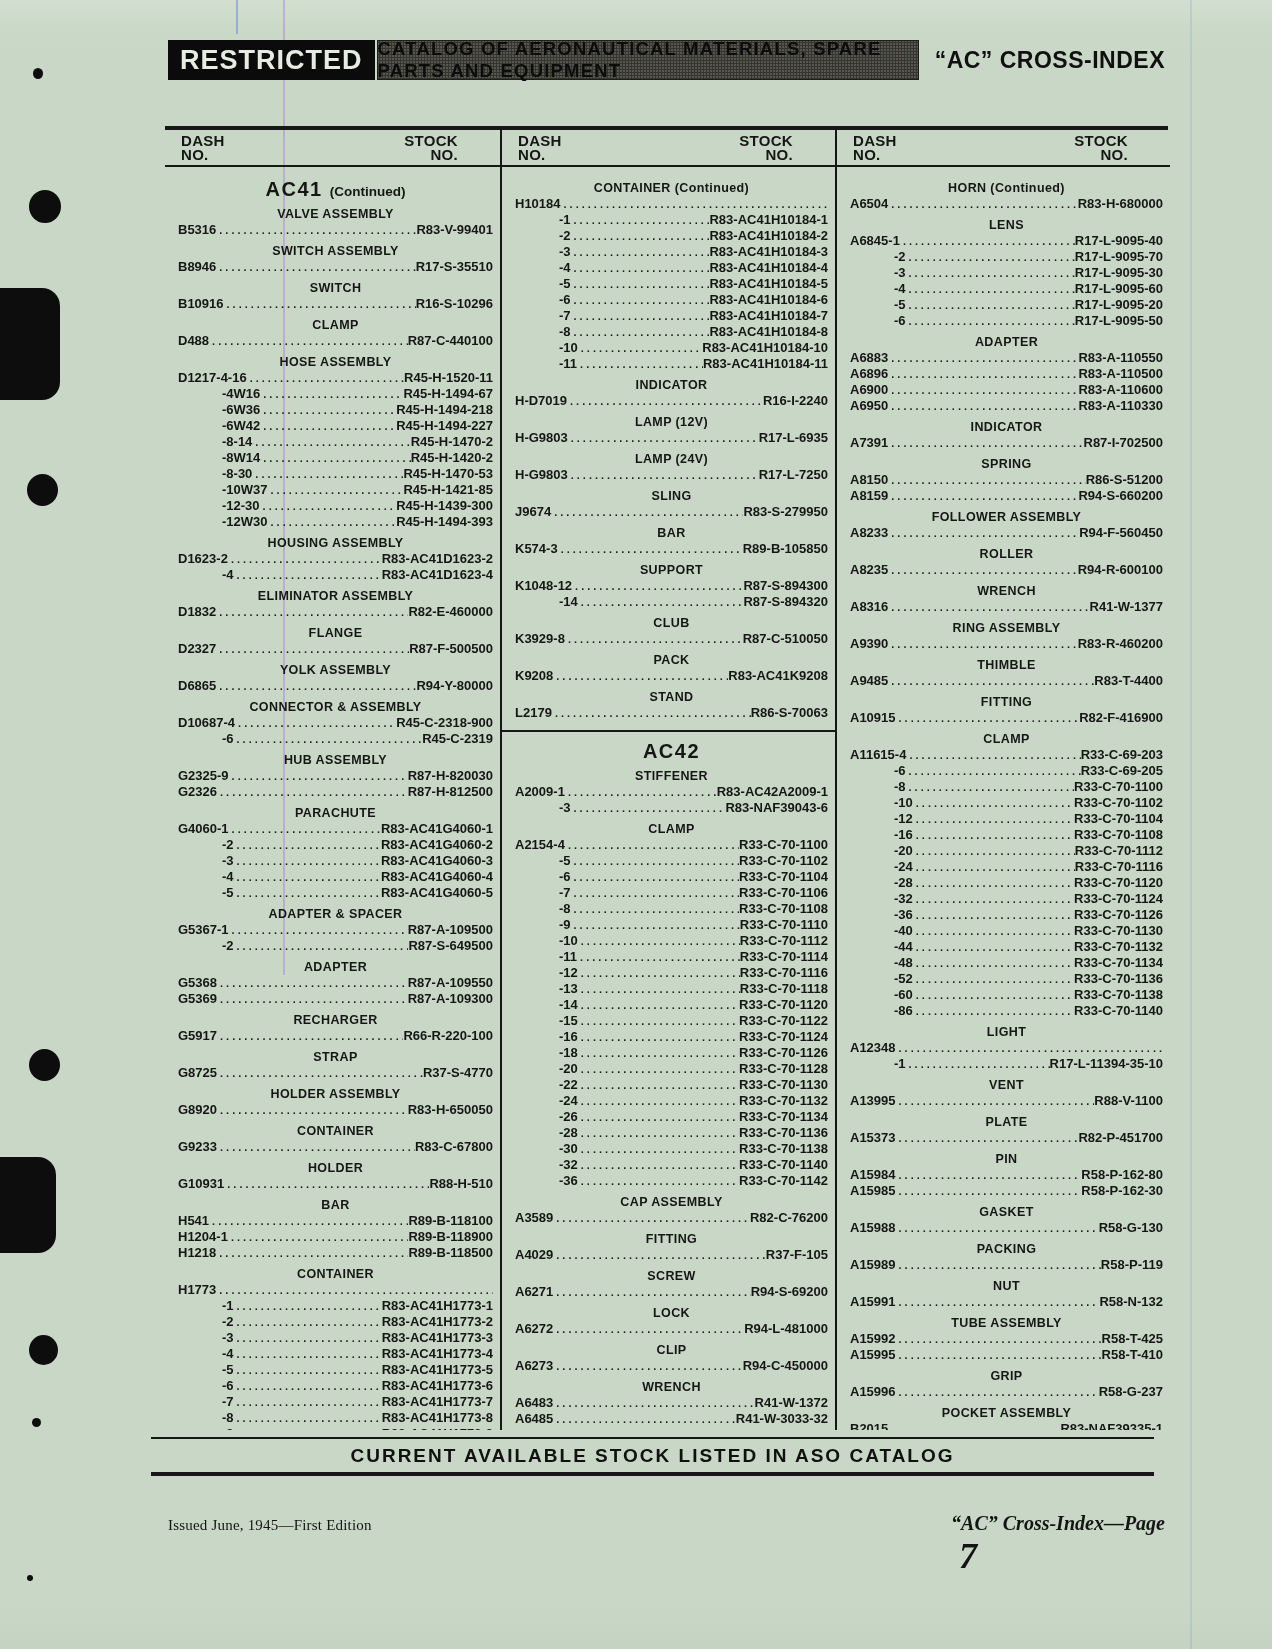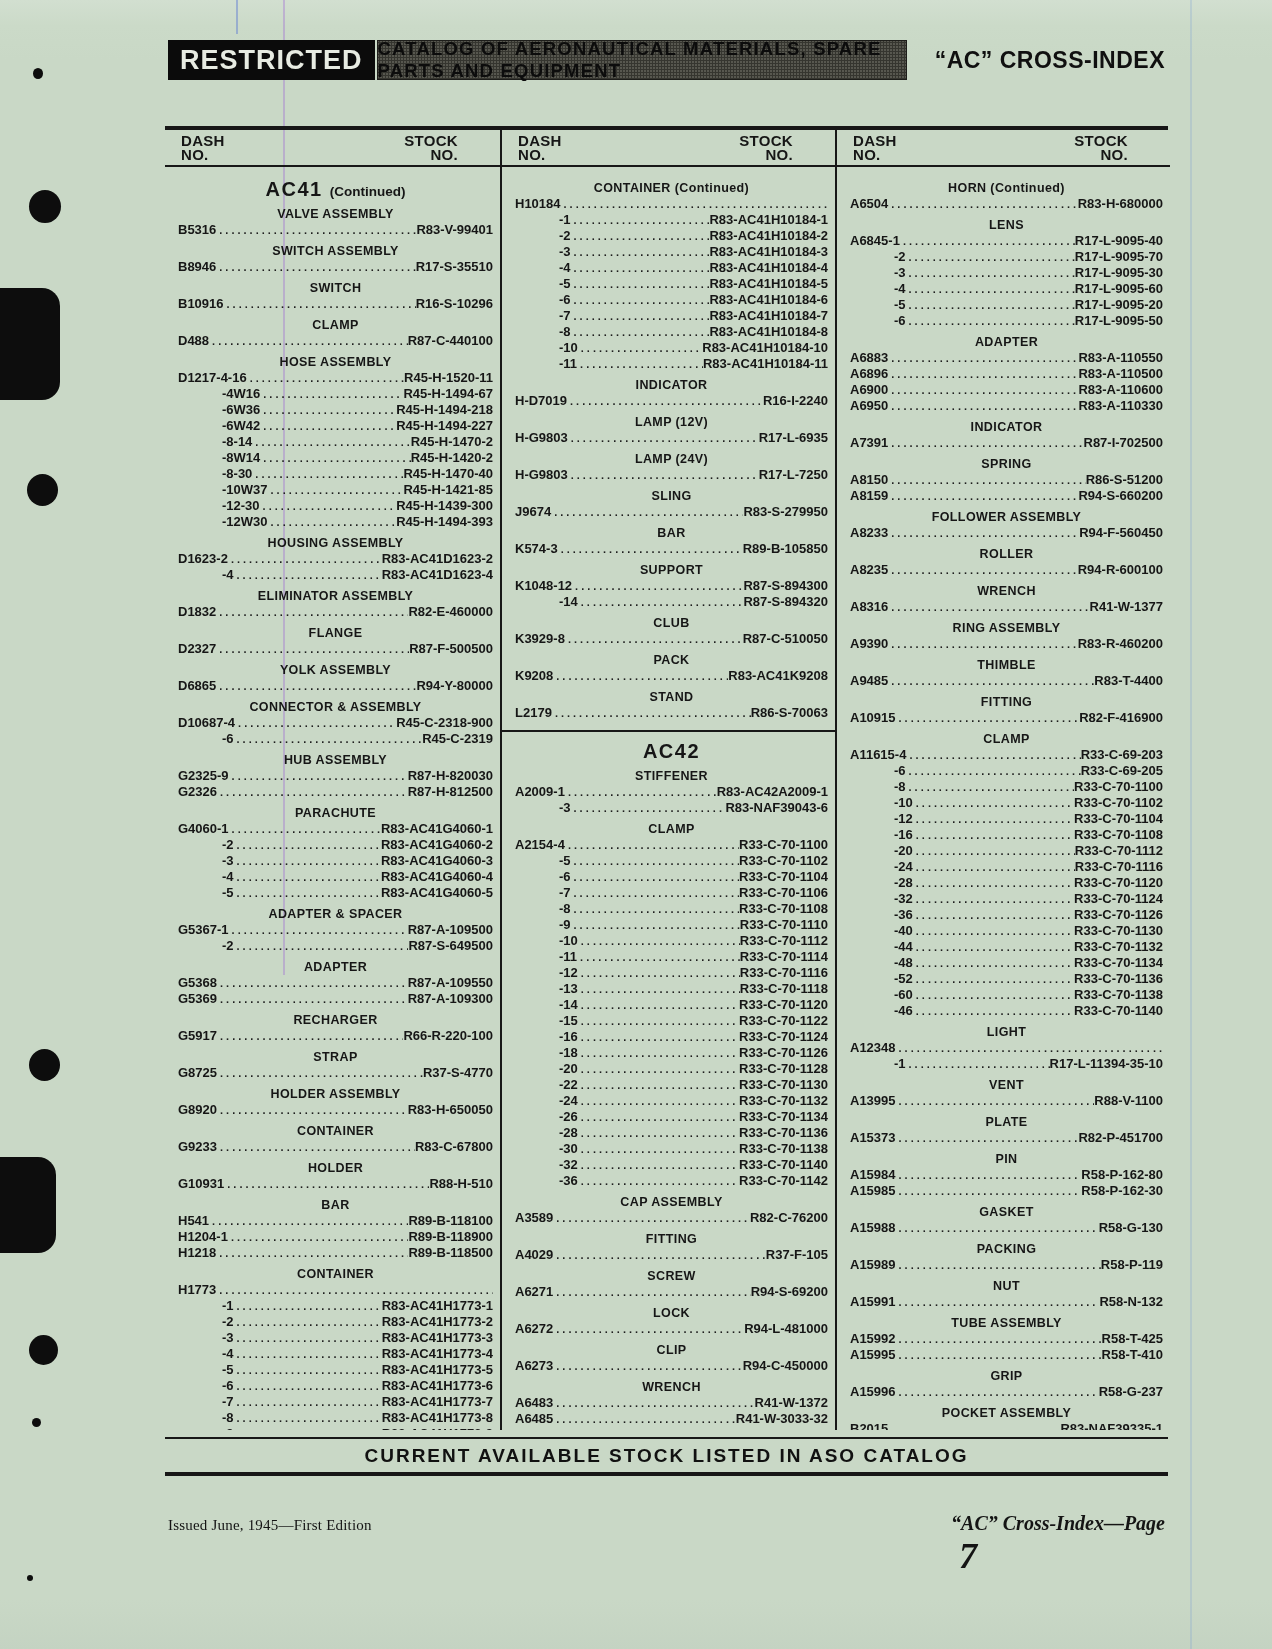--- a/index.html
+++ b/index.html
@@ -22,21 +22,21 @@
   .restricted{
     background:#0b0b0b;color:#e7ebe2;font-weight:bold;font-size:27px;letter-spacing:1px;
     display:flex;align-items:center;padding:0 12px;flex:none;
   }
   .catalogbar{
     flex:1;margin-left:2px;background-color:#57574f;
     background-image:radial-gradient(#35352f 1px, rgba(0,0,0,0) 1.2px);background-size:3px 3px;
     color:#0c0c0c;font-weight:bold;font-size:18.5px;letter-spacing:1.2px;
     display:flex;align-items:center;justify-content:center;border:1px solid #1d1d1a;
   }
-  .crossindex{flex:none;display:flex;align-items:center;padding-left:28px;font-weight:bold;font-size:23px;letter-spacing:.5px;color:#101010;}
+  .crossindex{flex:none;display:flex;align-items:center;padding-left:16px;font-weight:bold;font-size:23px;letter-spacing:.5px;color:#101010;}
 
   
   .tableframe{position:absolute;left:165px;top:126px;width:1003px;}
   .toprule{height:4px;background:#171717;}
   .grid{display:flex;}
   .gcol{width:335px;box-sizing:border-box;flex:none;}
   .gcol + .gcol{border-left:2px solid #171717;}
   .colhead{
     height:37px;border-bottom:2px solid #171717;box-sizing:border-box;
     display:flex;justify-content:space-between;padding:4px 42px 0 16px;
@@ -50,21 +50,21 @@
   .section-note{font-size:13.5px;font-weight:bold;margin-left:7px;}
   .category{text-align:center;font-weight:bold;font-size:12.5px;letter-spacing:.4px;margin:6px 0 1px;}
   .entry{display:flex;align-items:baseline;font-weight:bold;font-size:13px;line-height:15px;white-space:nowrap;}
   .entry .dash{flex:none;}
   .entry.sub .dash{padding-left:44px;}
   .leader{flex:1 1 0;overflow:hidden;font-size:11px;letter-spacing:3px;padding:0 3px;color:#1d1d1d;font-weight:bold;}
   .stock{flex:none;text-align:right;}
   .rule-div{height:2px;background:#171717;margin:9px -7px 8px -13px;}
 
   
-  .bannerarea{position:absolute;left:165px;top:1437px;width:1003px;}
+  .bannerarea{position:absolute;left:151px;top:1437px;width:1003px;}
   .thinrule{height:2px;background:#171717;}
   .banner{text-align:center;font-weight:bold;font-size:19px;letter-spacing:2px;padding:6px 0 5px;color:#111;}
   .thickrule{height:4px;background:#171717;}
 
   .bottomline{
     position:absolute;left:168px;top:1512px;width:997px;
     display:flex;justify-content:space-between;align-items:baseline;
     font-family:Liberation Serif, serif;color:#141414;
   }
   .issued{font-size:15px;letter-spacing:.2px;}
@@ -172,21 +172,21 @@
               <span class="stock">R45-H-1470-2</span>
             </div>
             <div class="entry sub">
               <span class="dash">-8W14</span>
               <span class="leader">..........................................................................................</span>
               <span class="stock">R45-H-1420-2</span>
             </div>
             <div class="entry sub">
               <span class="dash">-8-30</span>
               <span class="leader">..........................................................................................</span>
-              <span class="stock">R45-H-1470-40</span>
+              <span class="stock">R45-H-1470-53</span>
             </div>
             <div class="entry sub">
               <span class="dash">-10W37</span>
               <span class="leader">..........................................................................................</span>
               <span class="stock">R45-H-1421-85</span>
             </div>
             <div class="entry sub">
               <span class="dash">-12-30</span>
               <span class="leader">..........................................................................................</span>
               <span class="stock">R45-H-1439-300</span>
@@ -888,21 +888,21 @@
               <span class="dash">-52</span>
               <span class="leader">..........................................................................................</span>
               <span class="stock">R33-C-70-1136</span>
             </div>
             <div class="entry sub">
               <span class="dash">-60</span>
               <span class="leader">..........................................................................................</span>
               <span class="stock">R33-C-70-1138</span>
             </div>
             <div class="entry sub">
-              <span class="dash">-46</span>
+              <span class="dash">-86</span>
               <span class="leader">..........................................................................................</span>
               <span class="stock">R33-C-70-1140</span>
             </div>
             <div class="category">LIGHT</div>
             <div class="entry full">
               <span class="dash">A12348</span>
               <span class="leader">..........................................................................................</span>
             </div>
             <div class="entry sub">
               <span class="dash">-1</span>

